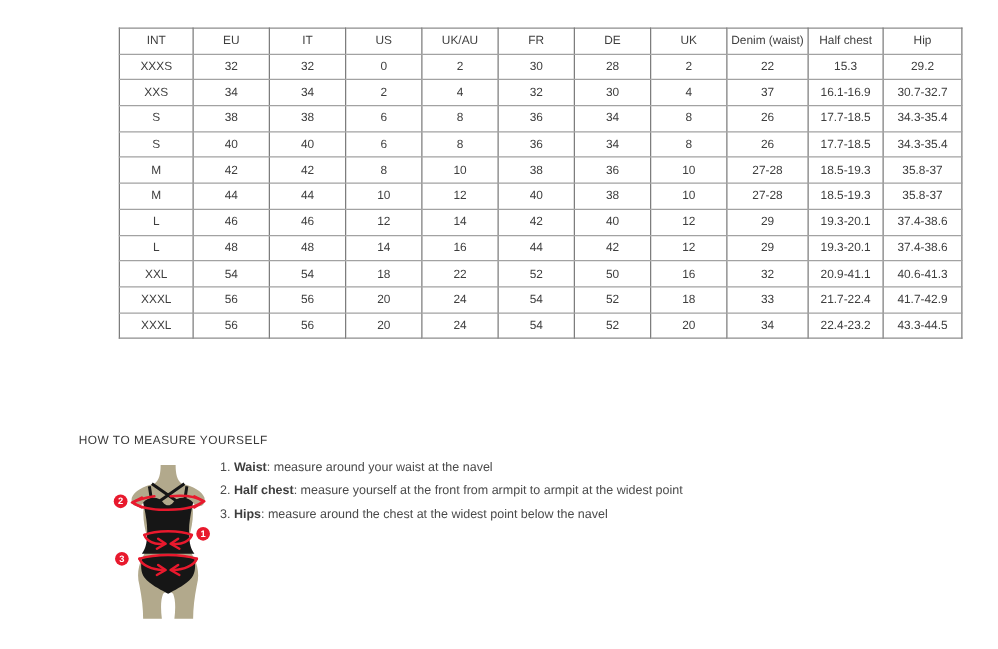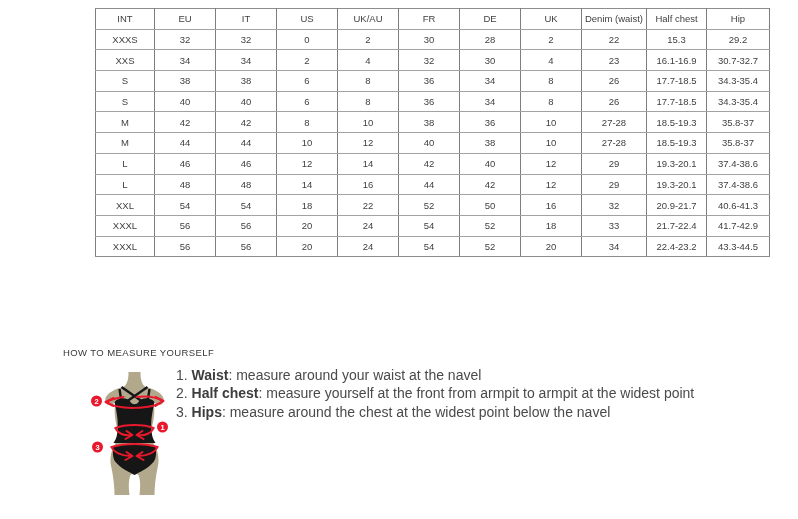--- a/index.html
+++ b/index.html
@@ -6,21 +6,21 @@
   html,body { margin:0; padding:0; }
   body {
     width:798px; height:519px;
     background:#ffffff;
     font-family:"Liberation Sans", sans-serif;
     position:relative;
     overflow:hidden;
   }
 
   
-  .table-wrap { position:absolute; left:63px; top:8px;padding-left:32px; }
+  .table-wrap { position:absolute; left:63px; top:22px;padding-left:32px; }
   table.size-chart {
     border-collapse:collapse;
     table-layout:fixed;
     width:674px;
   }
   table.size-chart th, table.size-chart td {
     border-left:1px solid #7d7d7d;
     border-right:1px solid #7d7d7d;
     border-top:1px solid #a2a2a2;
     border-bottom:1px solid #a2a2a2;
@@ -40,21 +40,21 @@
   
   .measure-title {
     position:absolute; left:63px; top:347px;
     font-size:9.5px; font-weight:400;
     letter-spacing:.4px;
     color:#383838;
   }
   .figure-wrap { position:absolute; left:84px; top:371px; width:101px; height:126px; }
   .steps { position:absolute; left:176px; top:370px; width:360px; }
   .step {
-    font-size:14px;
+    font-size:10px;
     color:#4a4a4a;
     line-height:10.3px;
     margin-bottom:8px;
     white-space:nowrap;
   }
   .step .b { font-weight:700; color:#3d3d3d; }
 </style>
 </head>
 <body>
 
@@ -104,21 +104,21 @@
         </tr>
         <tr>
           <td>XXS</td>
           <td>34</td>
           <td>34</td>
           <td>2</td>
           <td>4</td>
           <td>32</td>
           <td>30</td>
           <td>4</td>
-          <td>23</td>
+          <td>37</td>
           <td>16.1-16.9</td>
           <td>30.7-32.7</td>
         </tr>
         <tr>
           <td>S</td>
           <td>38</td>
           <td>38</td>
           <td>6</td>
           <td>8</td>
           <td>36</td>
@@ -196,21 +196,21 @@
         <tr>
           <td>XXL</td>
           <td>54</td>
           <td>54</td>
           <td>18</td>
           <td>22</td>
           <td>52</td>
           <td>50</td>
           <td>16</td>
           <td>32</td>
-          <td>20.9-21.7</td>
+          <td>20.9-41.1</td>
           <td>40.6-41.3</td>
         </tr>
         <tr>
           <td>XXXL</td>
           <td>56</td>
           <td>56</td>
           <td>20</td>
           <td>24</td>
           <td>54</td>
           <td>52</td>

